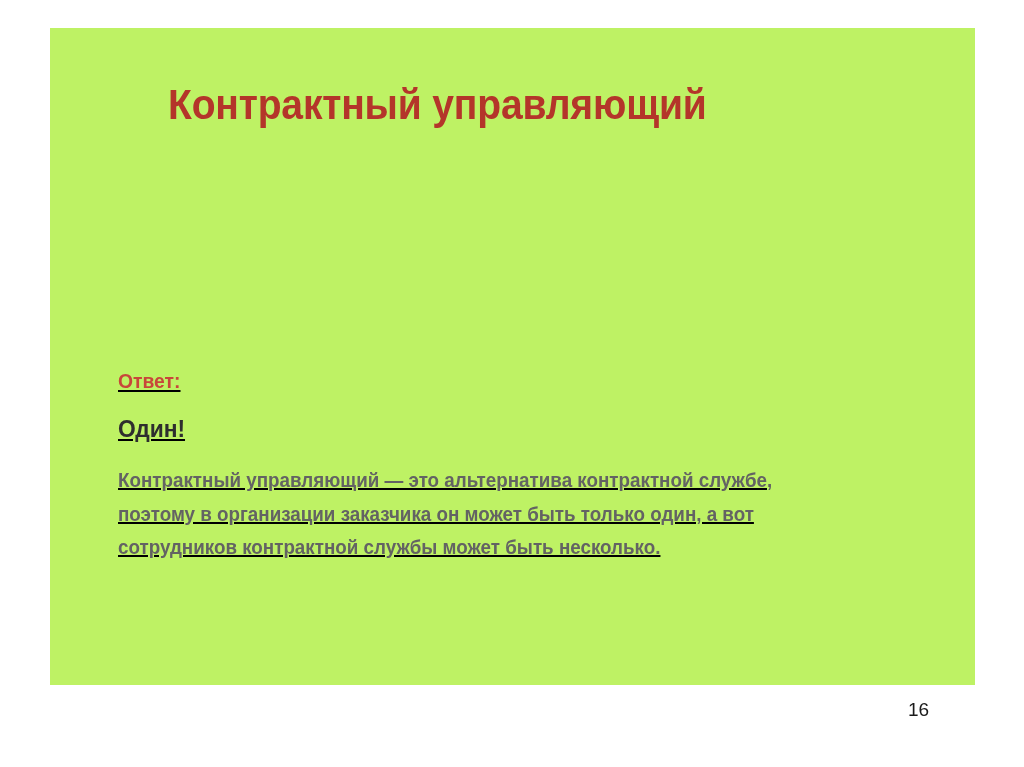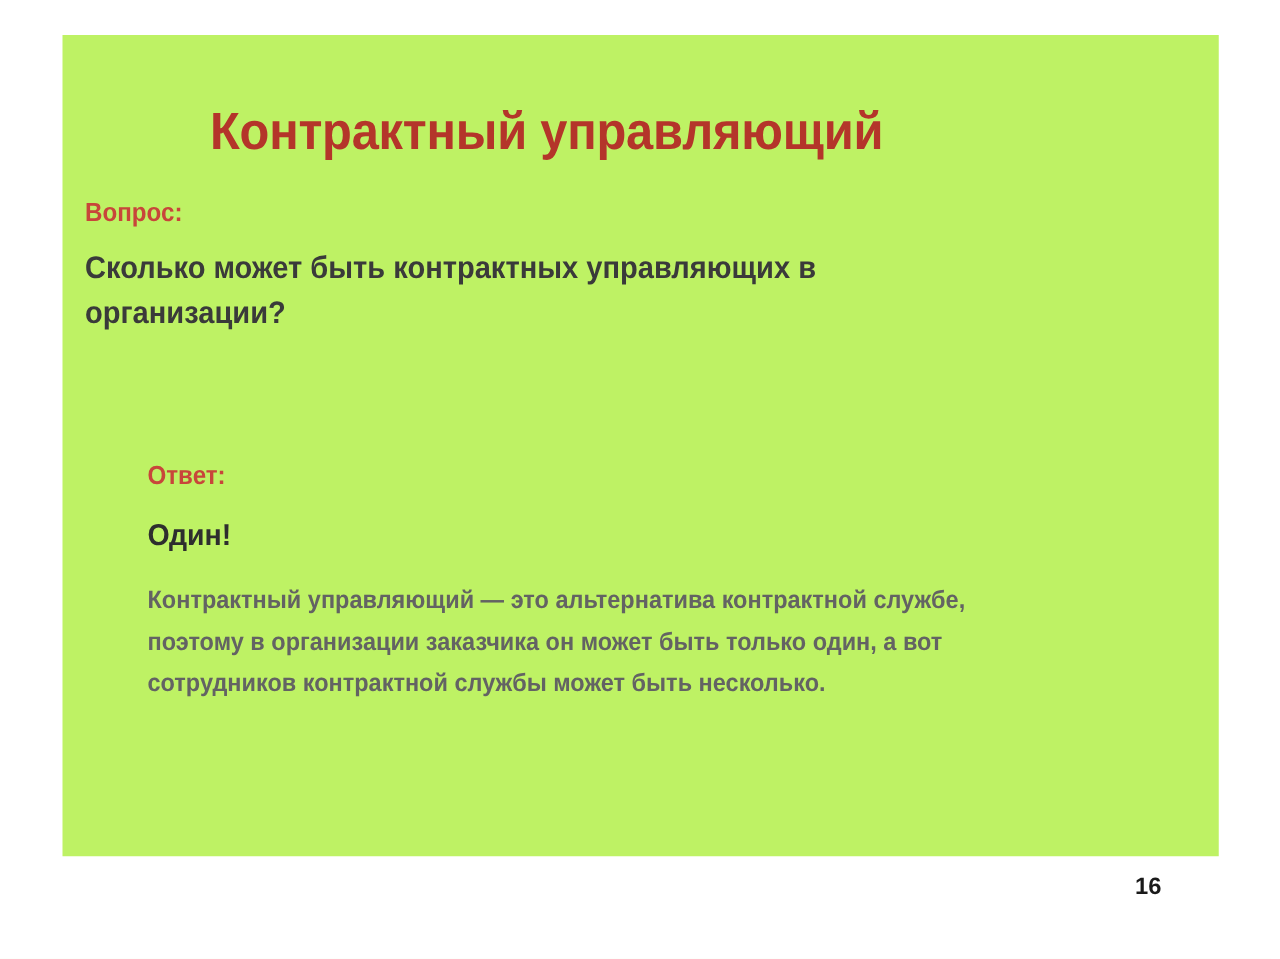--- a/index.html
+++ b/index.html
@@ -76,20 +76,21 @@
     transform-origin: left top;
     margin: 0;
   }
 
   
   .answer-block {
     position: absolute;
     left: 68px;
     top: 340px;
     width: 790px;
+    text-decoration: underline;
   }
   .label-answer {
     font-size: 21px;
     font-weight: 700;
     color: #c8463a;
     line-height: 1.2;
     transform: scaleX(0.92);
     transform-origin: left top;
     margin: 0 0 22px 0;
   }
@@ -115,37 +116,33 @@
 
   
   .page-number {
     position: absolute;
     left: 908px;
     top: 700px;
     width: 50px;
     text-align: left;
     font-size: 19px;
     color: #1a1a1a;
-    font-weight: 700;
+    font-weight: 400;
     line-height: 1;
   }
 </style>
 </head>
 <body>
 
 <div class="page">
 
   <div class="slide">
 
     <h1 class="slide-title">Контрактный управляющий</h1>
 
-    <div class="question-block">
-      <div class="label-question">Вопрос:</div>
-      <p class="question-text">Сколько может быть контрактных управляющих в организации?</p>
-    </div>
 
     <div class="answer-block">
       <div class="label-answer">Ответ:</div>
       <div class="answer-headline">Один!</div>
       <p class="answer-body">Контрактный управляющий — это альтернатива контрактной службе, поэтому в организации заказчика он может быть только один, а вот сотрудников контрактной службы может быть несколько.</p>
     </div>
 
   </div>
 
   <div class="page-number">16</div>

